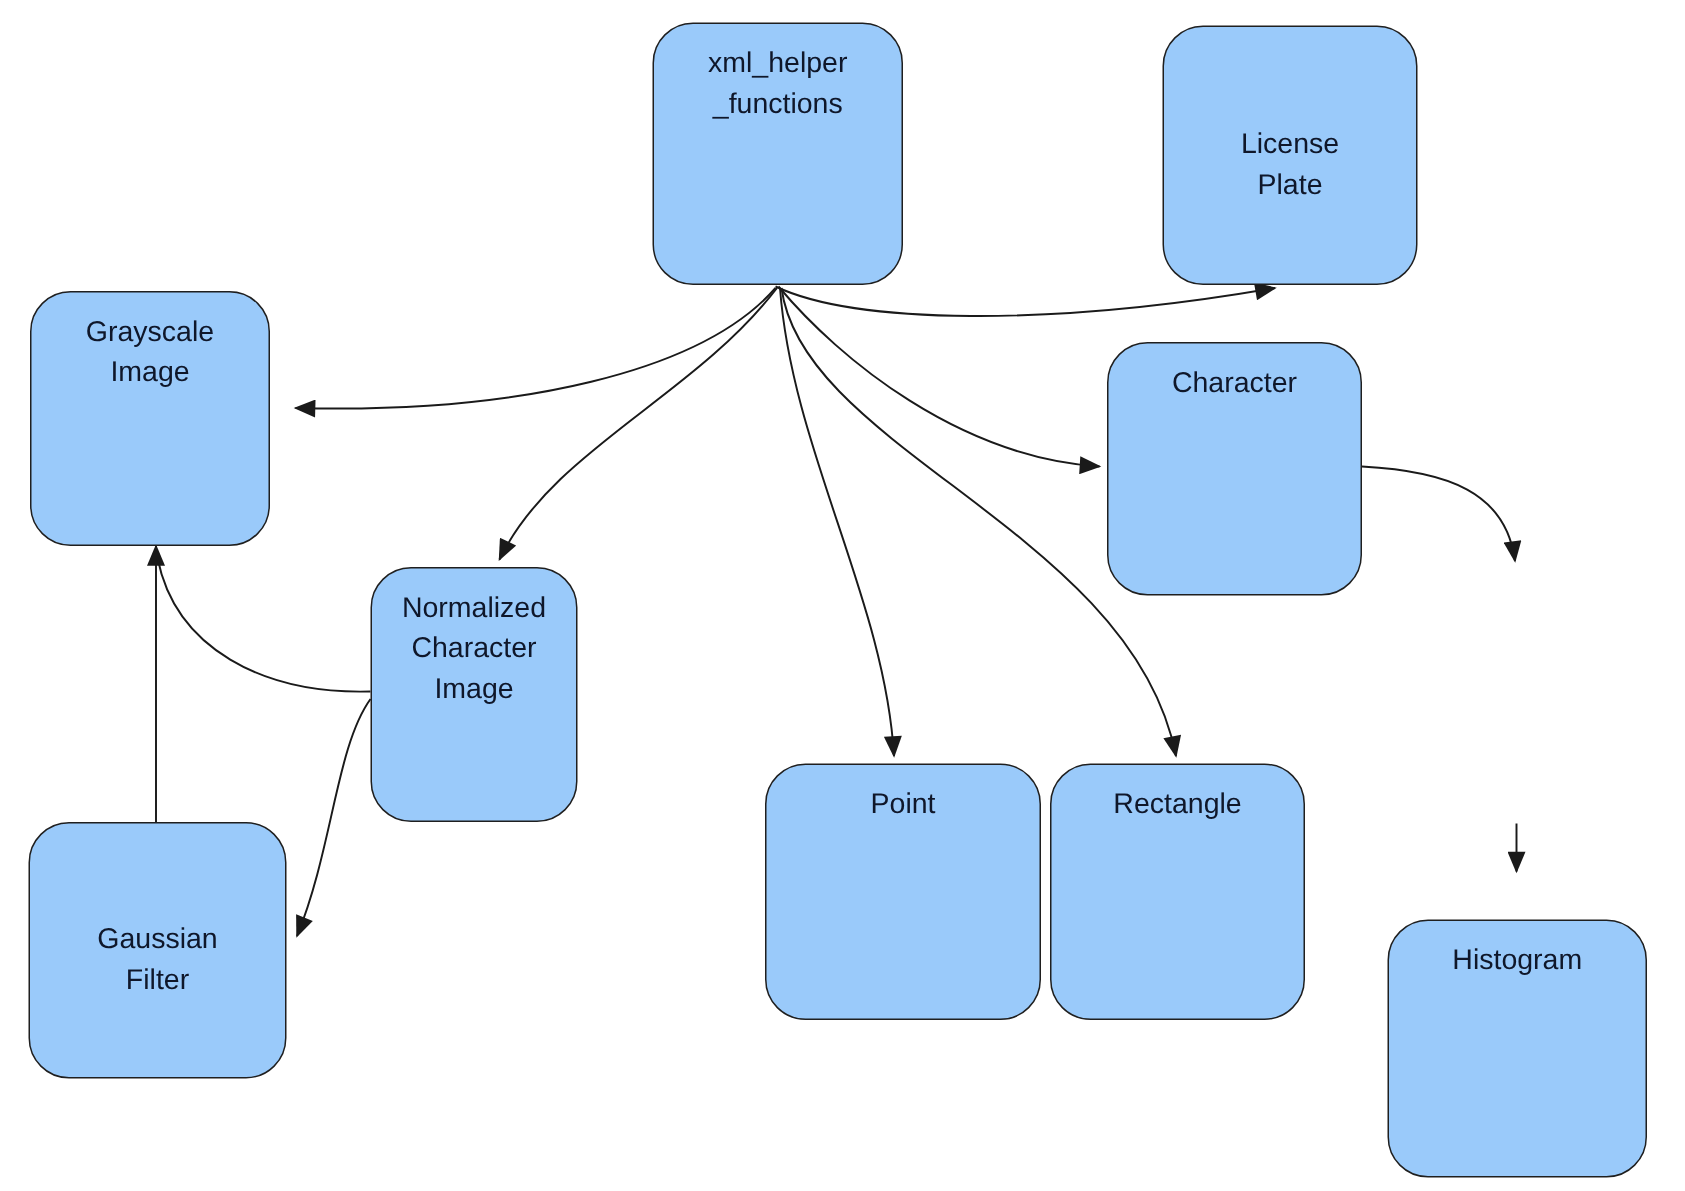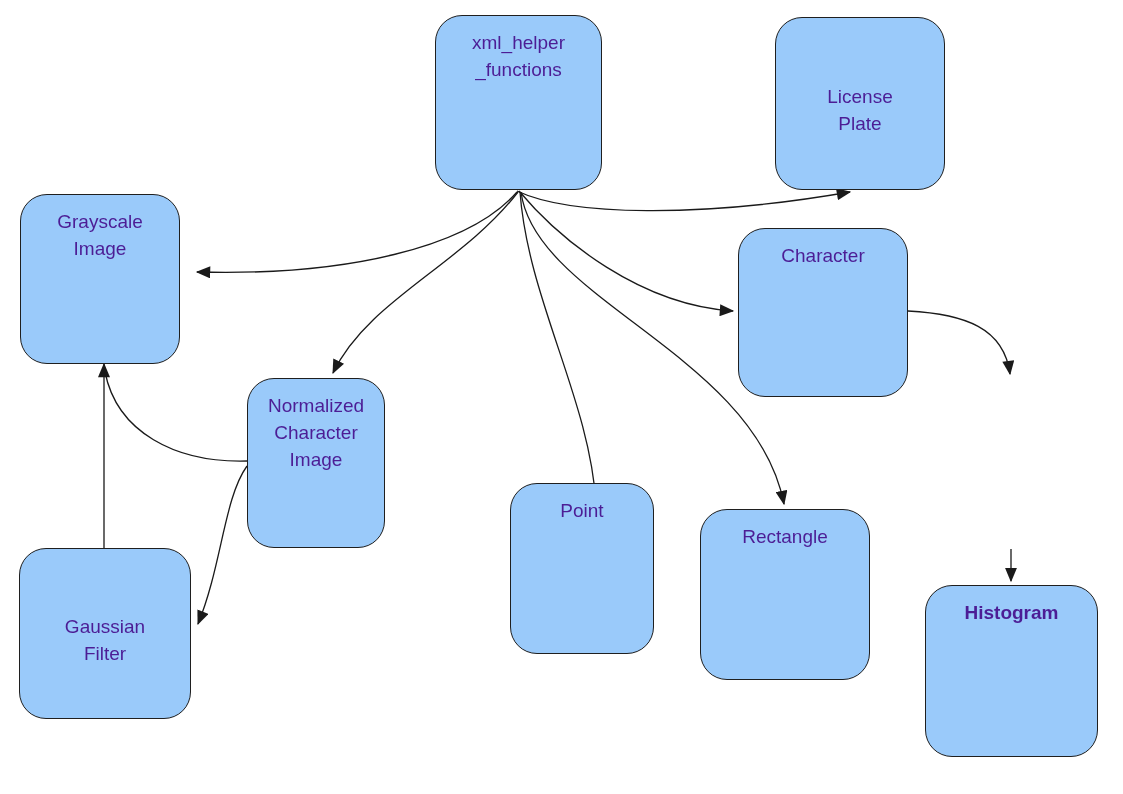--- a/index.html
+++ b/index.html
@@ -24,21 +24,21 @@
     border: 1.3px solid #1f1f1f;
     border-radius: 27px;
     display: flex;
     justify-content: center;
     align-items: flex-start;
     padding-top: 13px;
   }
   .node .label {
     font-size: 19px;
     line-height: 27px;
-    color: #4c1d95;
+    color: #0f172a;
     text-align: center;
     white-space: pre-line;
   }
   .edge {
     fill: none;
     stroke: #1a1a1a;
     stroke-width: 1.3;
   }
 </style>
 </head>
@@ -95,30 +95,30 @@
     <span class="label">Character</span>
   </div>
 
   <div class="node" style="left:247px; top:378px; width:138px; height:170px;">
     <span class="label">Normalized
 Character
 Image</span>
   </div>
 
 
-  <div class="node" style="left:510px; top:483px; width:144px; height:171px;">
+  <div class="node" style="left:510px; top:509px; width:184px; height:171px;">
     <span class="label">Point</span>
   </div>
 
   <div class="node" style="left:700px; top:509px; width:170px; height:171px;">
     <span class="label">Rectangle</span>
   </div>
 
   <div class="node" style="left:19px; top:548px; width:172px; height:171px;align-items:center;">
     <span class="label">Gaussian
 Filter</span>
   </div>
 
-  <div class="node" style="left:925px; top:585px; width:173px; height:172px;font-weight:bold;">
+  <div class="node" style="left:925px; top:613px; width:173px; height:172px;">
     <span class="label">Histogram</span>
   </div>
 
 </div>
 
 </body></html>

